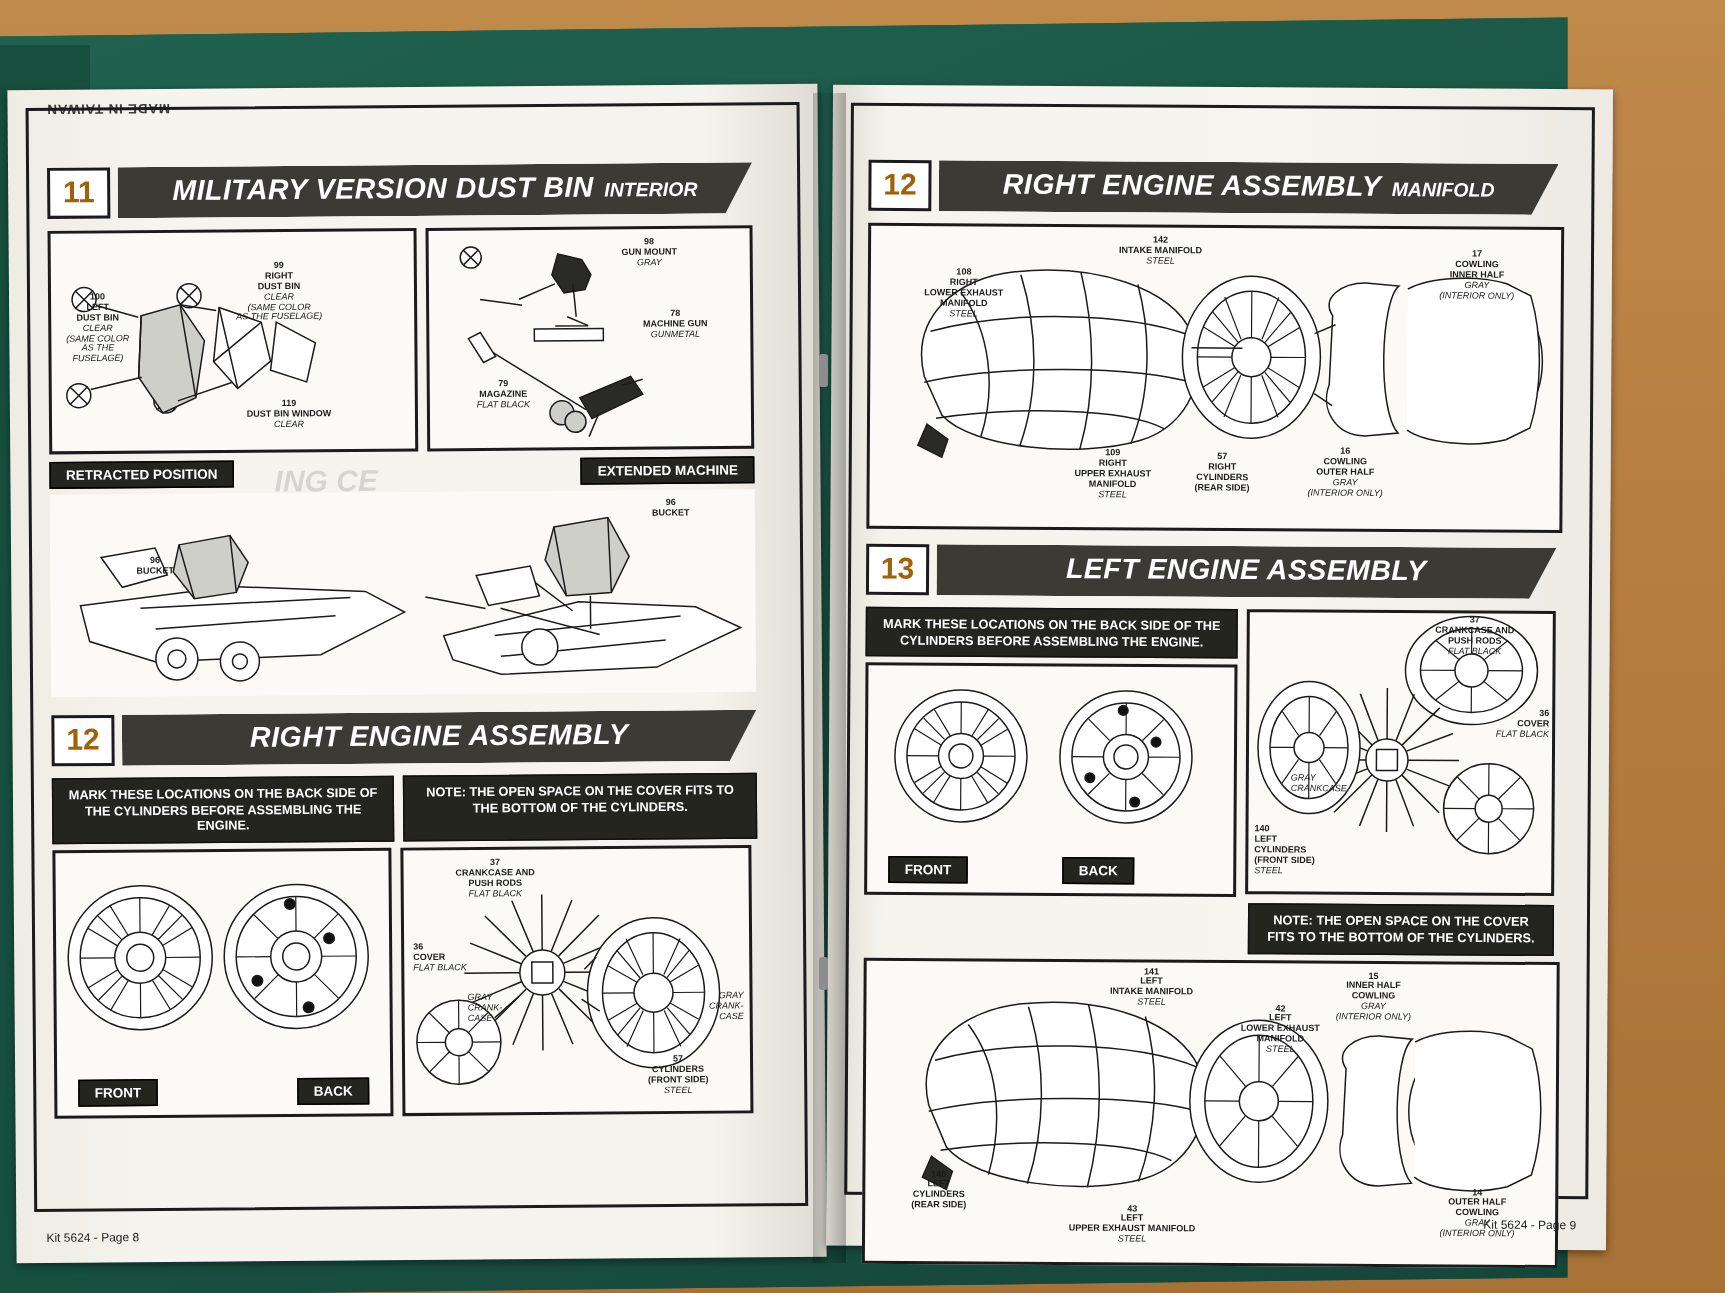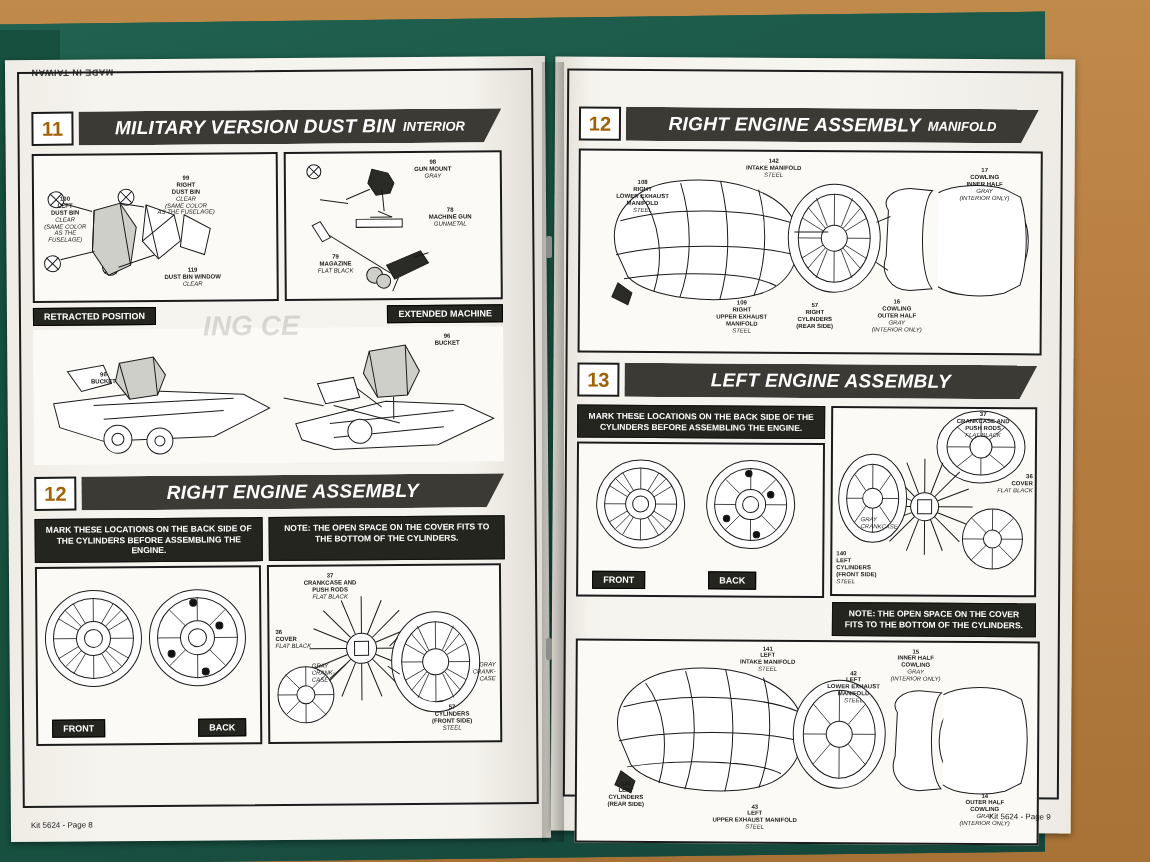--- a/index.html
+++ b/index.html
@@ -69,21 +69,21 @@
   .foot.left{left:20px;}
   .foot.right{right:20px;}
 
   svg{display:block;}
   .ln{stroke:#1b1b1b;fill:none;}
   .sh{stroke:#1b1b1b;fill:#fff;}
   .gry{fill:#cfcfca;stroke:#1b1b1b;}
   .dk{fill:#2a2a26;stroke:#1b1b1b;}
 
   
-  .ghost{position:absolute;opacity:.12;font-size:28px;font-weight:bold;font-style:italic;color:#000;margin-left:20px;}
+  .ghost{position:absolute;opacity:.12;font-size:20px;font-weight:bold;font-style:italic;color:#000;}
 </style>
 </head>
 <body>
 
 <div id="scene">
   <div class="mat"></div>
   <div class="mat2"></div>
 
   <div class="book">
 

